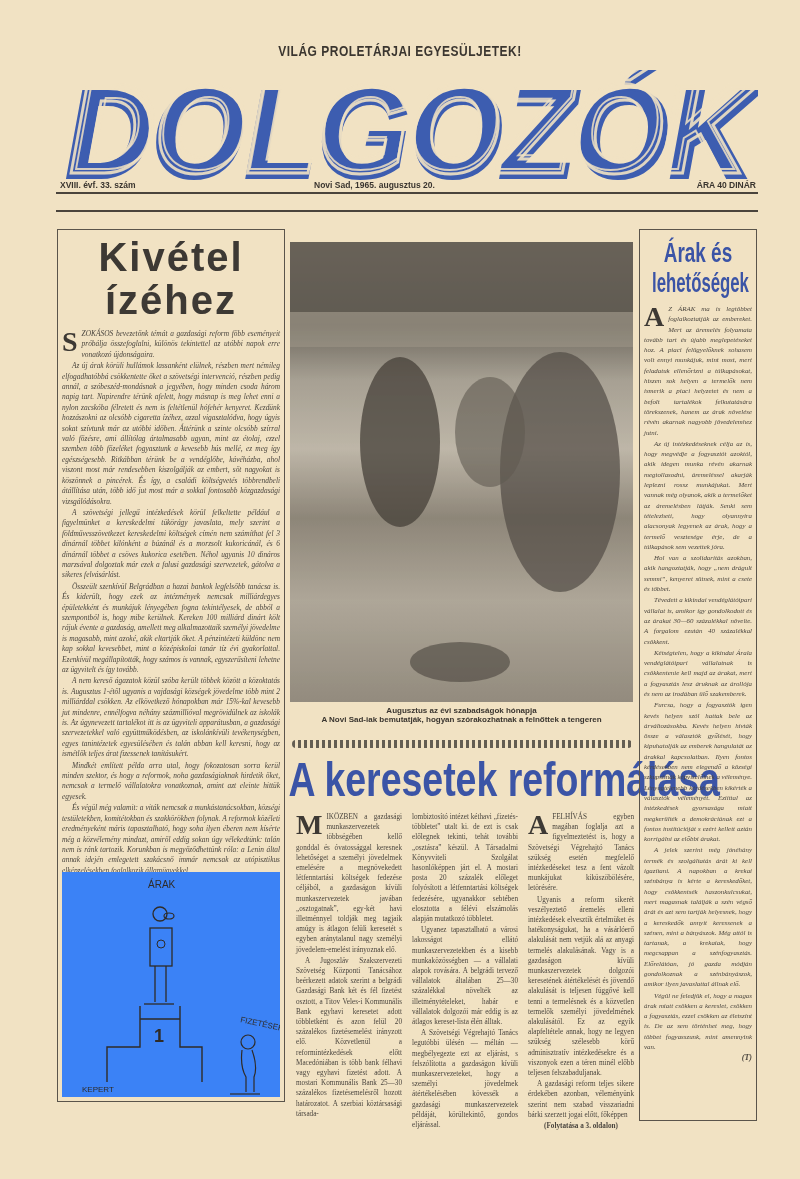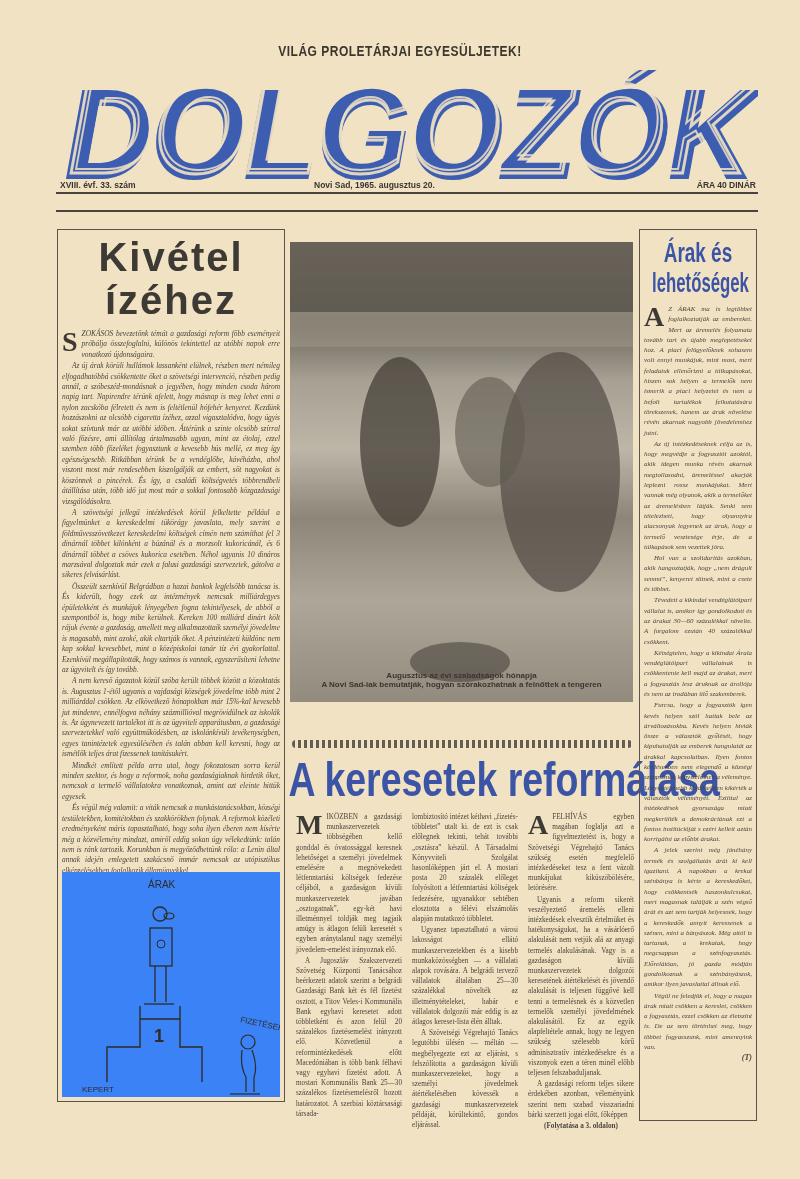--- a/index.html
+++ b/index.html
@@ -88,21 +88,21 @@
 <div class="abs photo" style="left:290px;top:242px;width:343px;height:460px;">
   <svg width="343" height="460" viewBox="0 0 343 460">
     <rect x="0" y="0" width="343" height="70" fill="#5f5a52" opacity="0.75"></rect>
     <rect x="0" y="70" width="343" height="35" fill="#9a9386" opacity="0.6"></rect>
     <ellipse cx="110" cy="200" rx="40" ry="85" fill="#4b463f" opacity="0.75"></ellipse>
     <ellipse cx="270" cy="230" rx="60" ry="120" fill="#55504a" opacity="0.7"></ellipse>
     <ellipse cx="200" cy="190" rx="35" ry="55" fill="#625d55" opacity="0.6"></ellipse>
     <ellipse cx="170" cy="420" rx="50" ry="20" fill="#4e4942" opacity="0.6"></ellipse>
   </svg>
 </div>
-<div class="abs caption" style="left:290px;top:671px;width:343px;">
+<div class="abs caption" style="left:290px;top:706px;width:343px;">
   <div>Augusztus az évi szabadságok hónapja</div>
   <div>A Novi Sad-iak bemutatják, hogyan szórakozhatnak a felnőttek a tengeren</div>
 </div>
 <div class="abs wavy" style="left:292px;top:740px;width:340px;"></div>
 
 <div class="abs blue-head" style="left:240px;top:752px;width:440px;font-size:48px;line-height:56px;">A keresetek reformálása</div>
 
 <div class="abs body-col" style="left:296px;top:812px;width:106px;">
   <p style="text-indent:0"><span class="dropcap">M</span><span>IKÖZBEN a gazdasági munkaszervezetek többségében kellő gonddal és óvatossággal keresnek lehetőséget a személyi jövedelmek emelésére a megnövekedett létfenntartási költségek fedezése céljából, a gazdaságon kívüli munkaszervezetek javában „osztogatnak”, egy-két havi illetménnyel toldják meg tagjaik amúgy is átlagon felüli keresetét s egyben aránytalanul nagy személyi jövedelem-emelést irányoznak elő.</span></p>
   <p>A Jugoszláv Szakszervezeti Szövetség Központi Tanácsához beérkezett adatok szerint a belgrádi Gazdasági Bank két és fél fizetést osztott, a Titov Veles-i Kommunális Bank egyhavi keresetet adott többletként és azon felül 20 százalékos fizetésemelést irányzott elő. Közvetlenül a reformintézkedések előtt Macedóniában is több bank félhavi vagy egyhavi fizetést adott. A mostari Kommunális Bank 25—30 százalékos fizetésemelésről hozott határozatot. A szerbiai köztársasági társada-</p>

